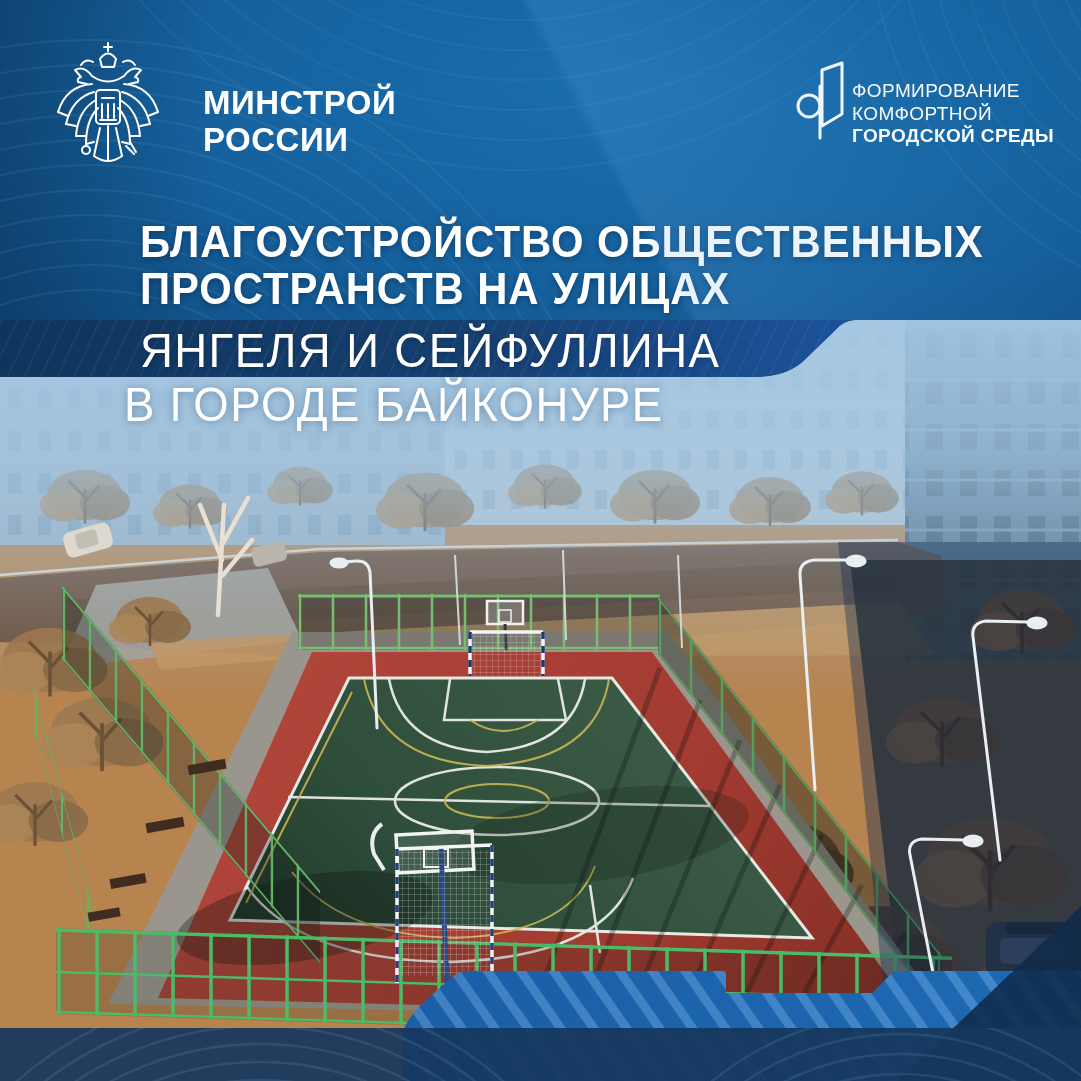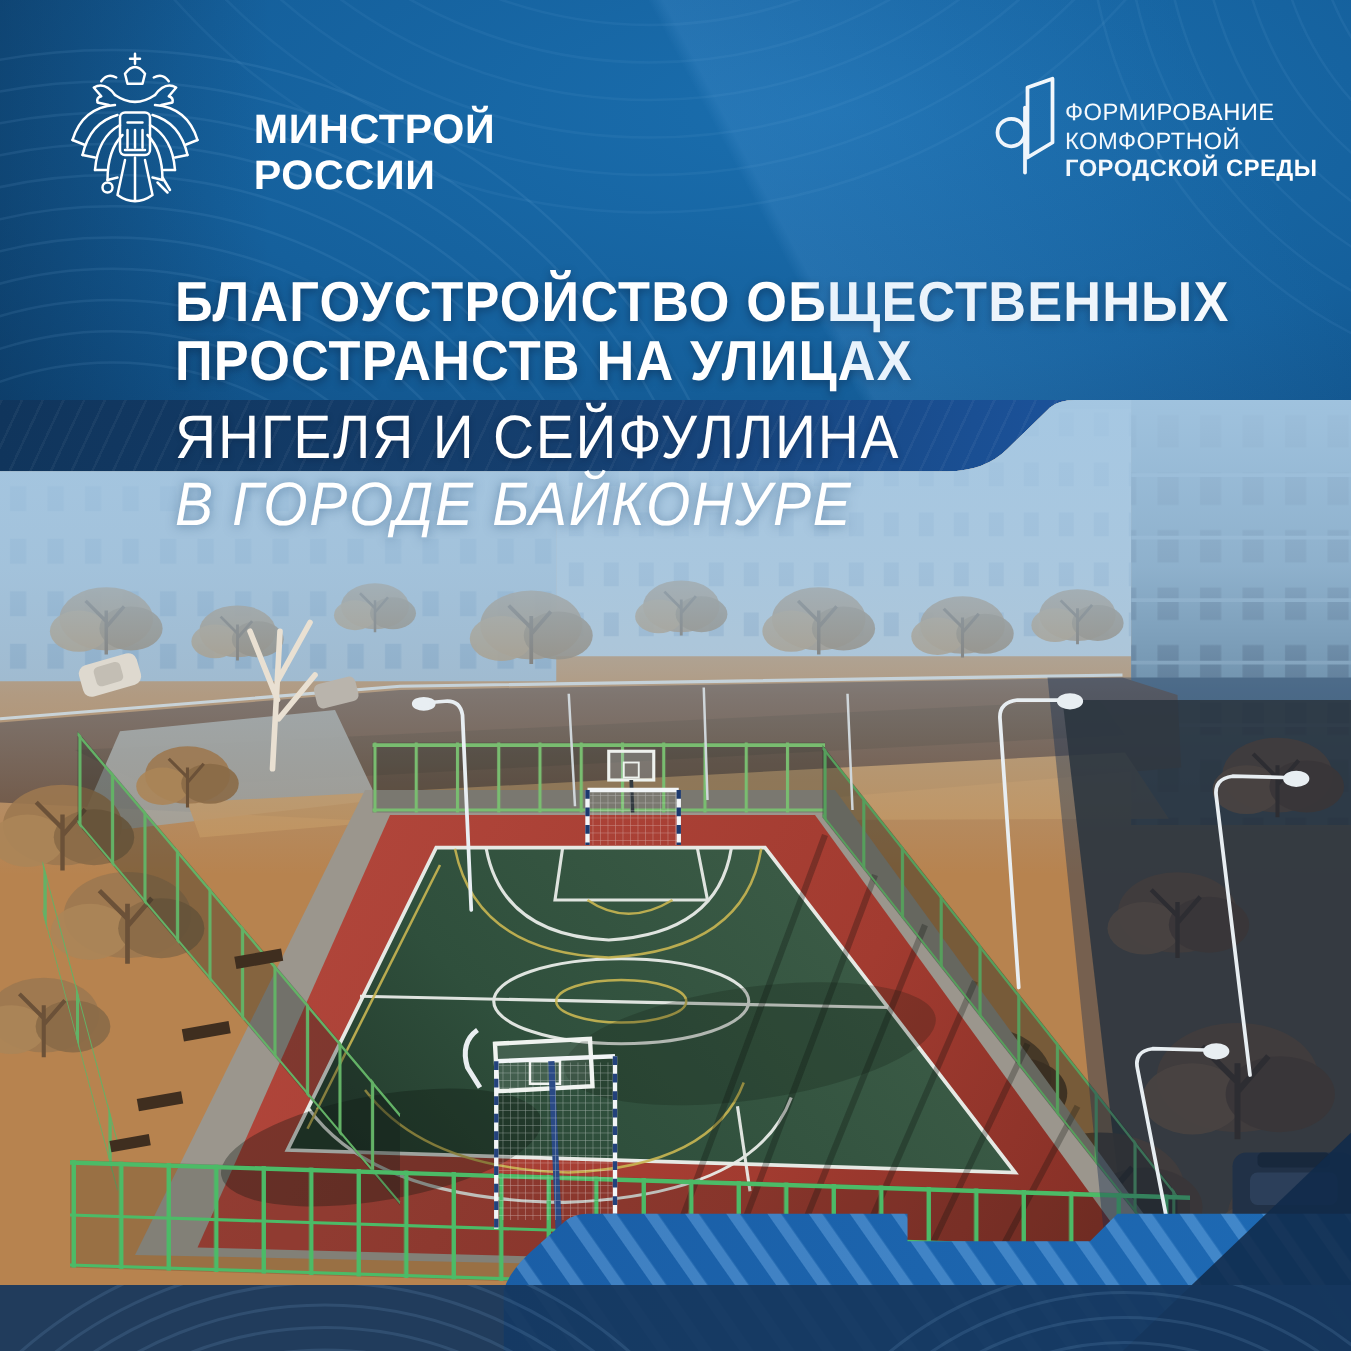--- a/index.html
+++ b/index.html
@@ -33,24 +33,23 @@
     position:absolute;left:140px;top:218px;color:#fff;font-weight:bold;
     font-size:45px;line-height:47px;letter-spacing:1px;
     text-shadow:0 2px 7px rgba(0,10,30,.35);
   }
   .subtitle1{
     position:absolute;left:140px;top:325px;color:#fff;font-weight:400;
     font-size:49px;line-height:50px;letter-spacing:1.5px;
     text-shadow:0 1px 5px rgba(0,10,30,.25);
   }
   .subtitle2{
-    position:absolute;left:140px;top:379px;color:#fff;font-weight:400;
+    position:absolute;left:124px;top:379px;color:#fff;font-weight:400;
     font-size:49px;line-height:50px;letter-spacing:1.5px;
     text-shadow:0 1px 9px rgba(50,90,130,.55);
-    font-style:italic;
   }
   
   .ministry-name{
     position:absolute;left:203px;top:84px;color:#fff;font-weight:bold;
     font-size:33px;line-height:37px;letter-spacing:.5px;
   }
   .coat{position:absolute;left:52px;top:38px;}
   .fkgs-icon{position:absolute;left:796px;top:58px;}
   .fkgs-text{
     position:absolute;left:852px;top:80px;color:#fff;

